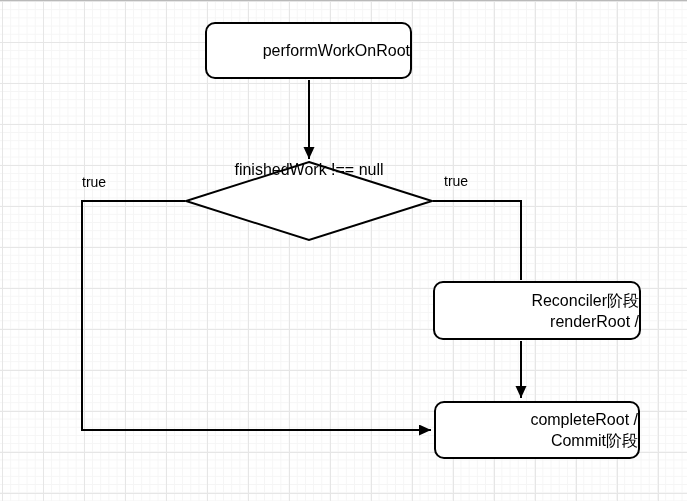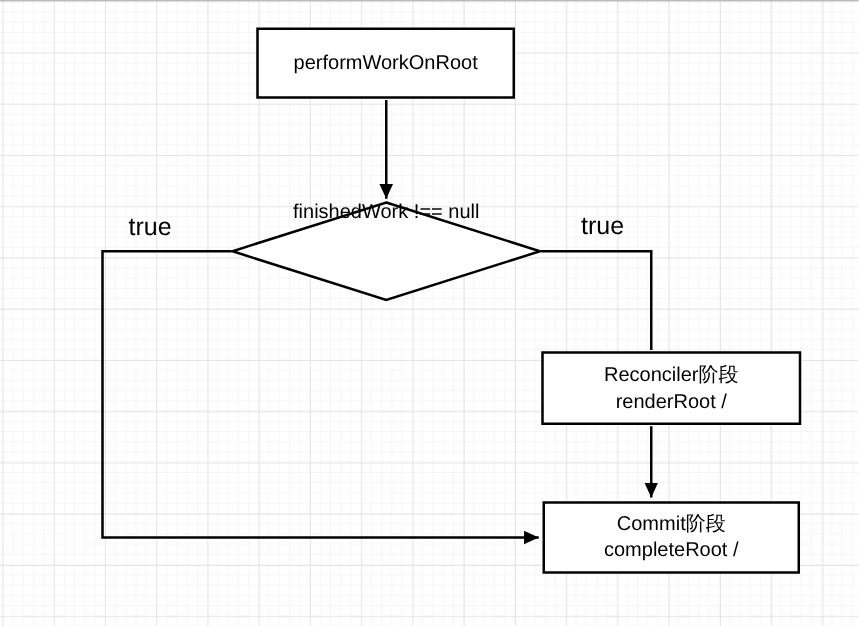--- a/index.html
+++ b/index.html
@@ -38,46 +38,45 @@
     fill: var(--node-fill, #ffffff);
     stroke: var(--stroke, #000000);
     stroke-width: 2;
     stroke-miterlimit: 10;
   }
   .arrowhead-fill { fill: var(--stroke, #000000); }
   .node {
     position: absolute;
     background: var(--node-fill, #ffffff);
     border: 2px solid var(--stroke, #000000);
-    border-radius: 0;
+    border-radius: 10px;
     display: flex;
     flex-direction: column;
-    align-items: center;
+    align-items: flex-end;
     justify-content: center;
     text-align: center;
     font-size: 16px;
     line-height: 21px;
   }
   .node-perform  { left: 205px; top: 21px;  width: 207px; height: 57px; }
   .node-render   { left: 433px; top: 280px; width: 208px; height: 59px; }
   .node-complete { left: 434px; top: 400px; width: 206px; height: 58px; }
   .decision-label {
     position: absolute;
     left: 185px; top: 160px;
     width: 248px; height: 80px;
     display: flex;
     align-items: flex-start;
     justify-content: center;
     font-size: 16px;
   }
   .edge-label {
     position: absolute;
     width: 76px;
-    text-align: center;
-    font-size: 20px;
+    font-size: 14px;
     line-height: 18px;
   }
   .edge-label-true  { left: 82px;  top: 172px; }
   .edge-label-false { left: 444px; top: 171px; }
 </style>
 </head>
 <body>
 
 <div class="canvas">
 
@@ -109,17 +108,17 @@
 
   <div class="edge-label edge-label-true">true</div>
   <div class="edge-label edge-label-false">true</div>
 
   <div class="node node-render">
     <span>Reconciler阶段</span>
     <span>renderRoot /</span>
   </div>
 
   <div class="node node-complete">
+    <span>completeRoot /</span>
     <span>Commit阶段</span>
-    <span>completeRoot /</span>
   </div>
 
 </div>
 
 </body></html>

